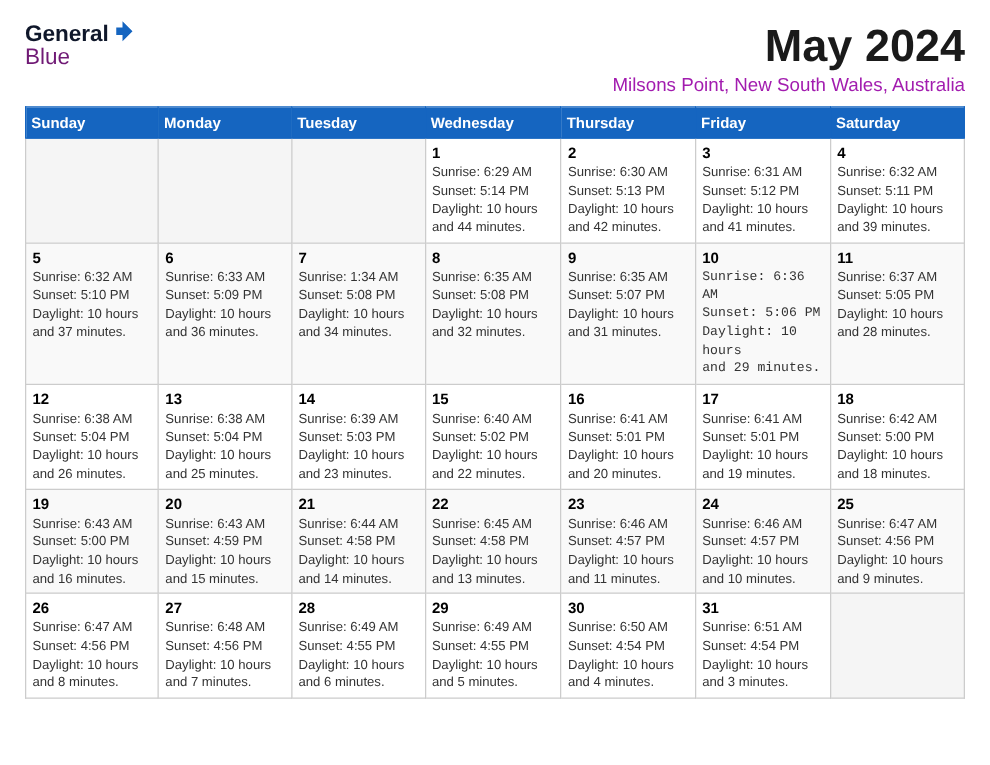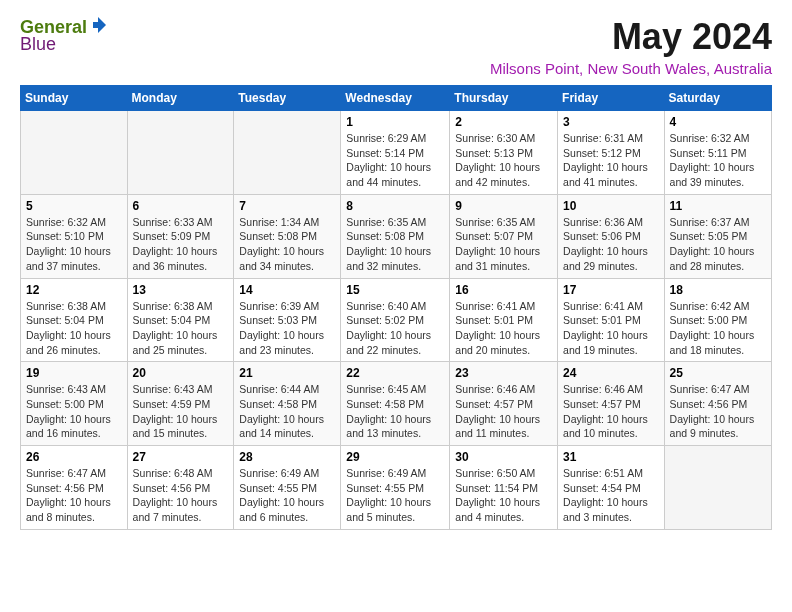--- a/index.html
+++ b/index.html
@@ -82,21 +82,21 @@
       line-height: 1.4;
       font-size: 10.5px;
     }
   </style>
 </head>
 <body>
 
 <div class="header">
   <div class="logo">
     <div class="logo-text">
-      <span style="font-size:18px;font-weight:bold;color:#4d7c0f;">General</span>
+      <span style="font-size:18px;font-weight:bold;color:#0f172a;">General</span>
       <span style="display:inline-block;">
         <svg width="18" height="18" viewBox="0 0 18 18">
           <path d="M9 1 L17 9 L9 17 L9 12 L4 12 L4 6 L9 6 Z" fill="#1565c0"></path>
         </svg>
       </span>
     </div>
     <span style="font-size:18px;font-weight:normal;color:#701a75;margin-top:-4px;">Blue</span>
   </div>
   <div class="title-section">
     <div class="month-title">May 2024</div>
@@ -181,21 +181,21 @@
         </td>
         <td>
           <span class="day-number">9</span>
           <div class="day-info" style="white-space: pre-line;">Sunrise: 6:35 AM
 Sunset: 5:07 PM
 Daylight: 10 hours
 and 31 minutes.</div>
         </td>
         <td>
           <span class="day-number">10</span>
-          <div class="day-info" style="white-space: pre-line;">Sunrise: 6:36 AM
+          <div class="day-info" style="white-space: pre-line; font-family: Liberation Mono, monospace;">Sunrise: 6:36 AM
 Sunset: 5:06 PM
 Daylight: 10 hours
 and 29 minutes.</div>
         </td>
         <td>
           <span class="day-number">11</span>
           <div class="day-info" style="white-space: pre-line;">Sunrise: 6:37 AM
 Sunset: 5:05 PM
 Daylight: 10 hours
 and 28 minutes.</div>
@@ -328,21 +328,21 @@
         <td>
           <span class="day-number">29</span>
           <div class="day-info" style="white-space: pre-line;">Sunrise: 6:49 AM
 Sunset: 4:55 PM
 Daylight: 10 hours
 and 5 minutes.</div>
         </td>
         <td>
           <span class="day-number">30</span>
           <div class="day-info" style="white-space: pre-line;">Sunrise: 6:50 AM
-Sunset: 11:54 PM
+Sunset: 4:54 PM
 Daylight: 10 hours
 and 4 minutes.</div>
         </td>
         <td>
           <span class="day-number">31</span>
           <div class="day-info" style="white-space: pre-line;">Sunrise: 6:51 AM
 Sunset: 4:54 PM
 Daylight: 10 hours
 and 3 minutes.</div>
         </td>

